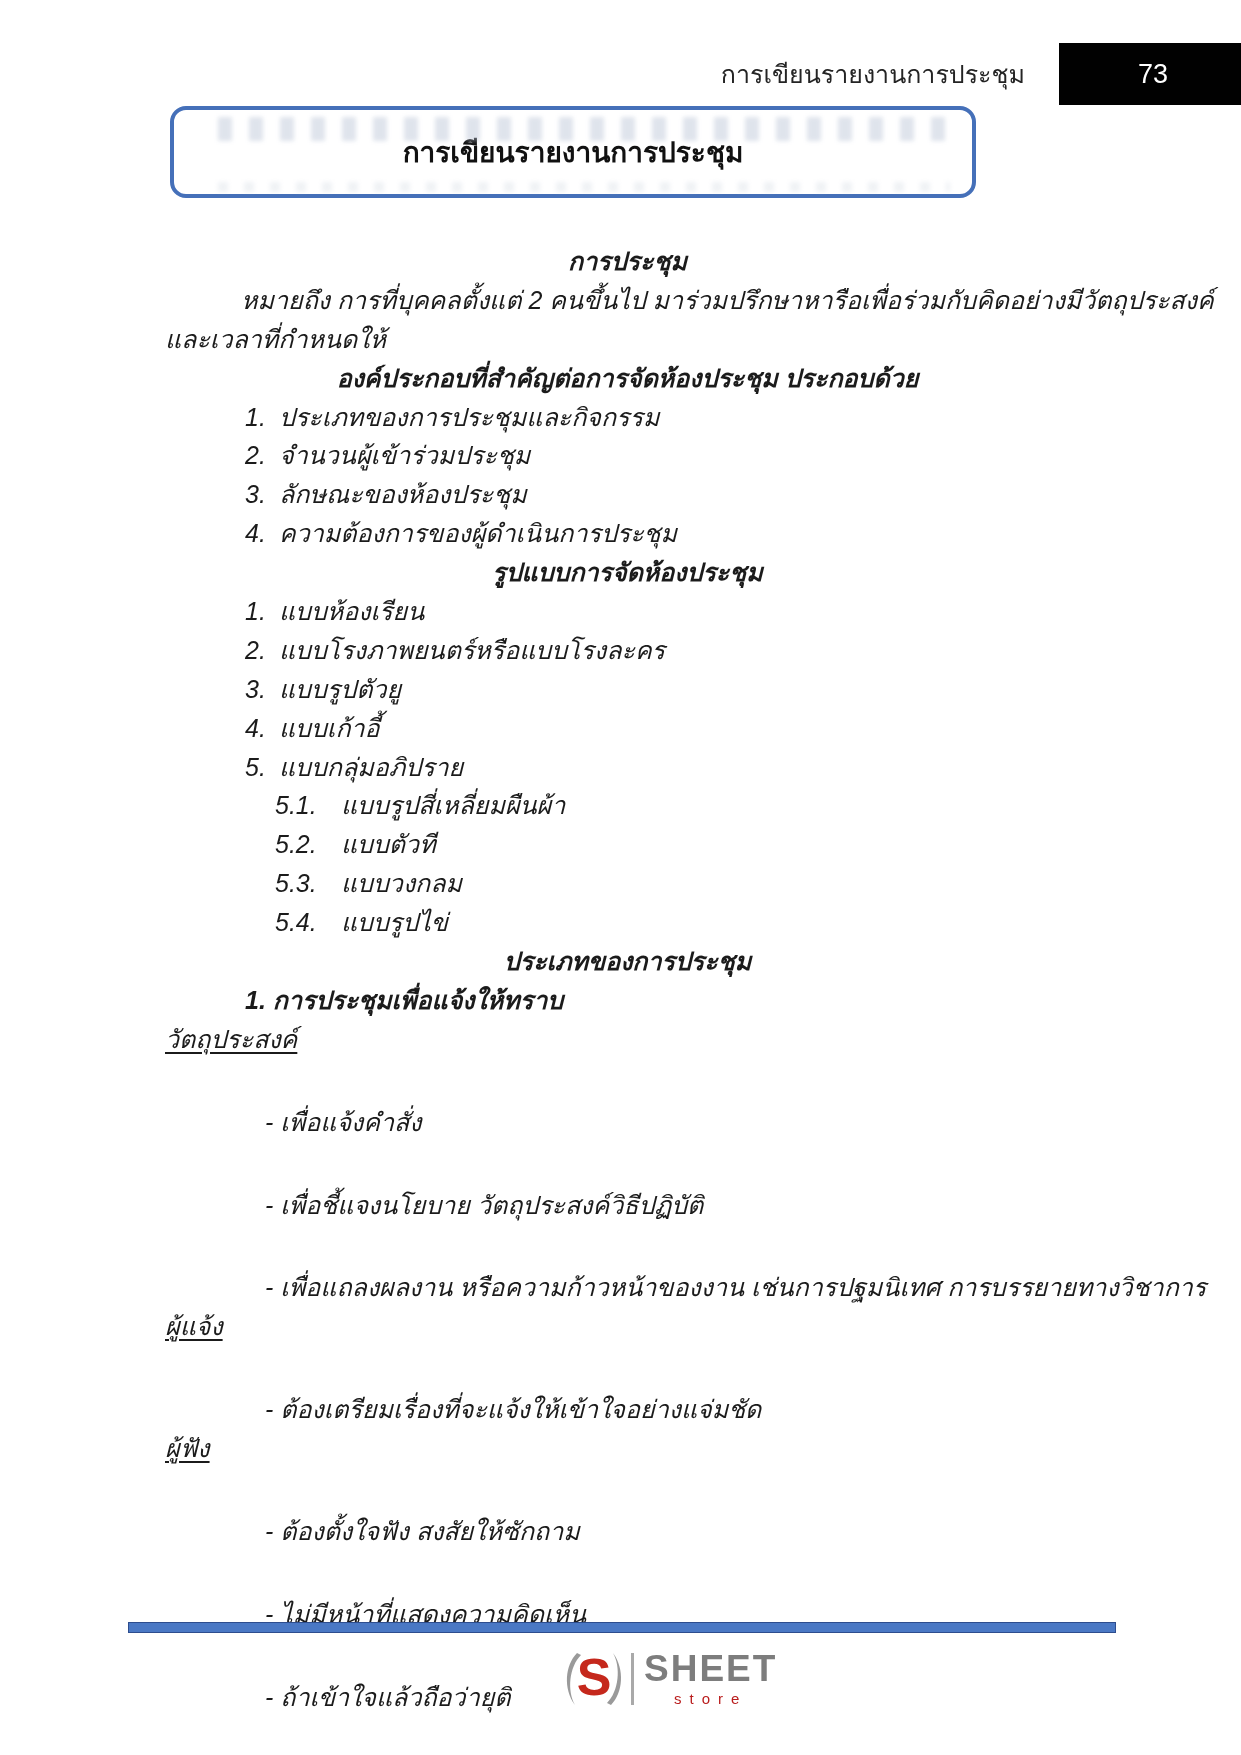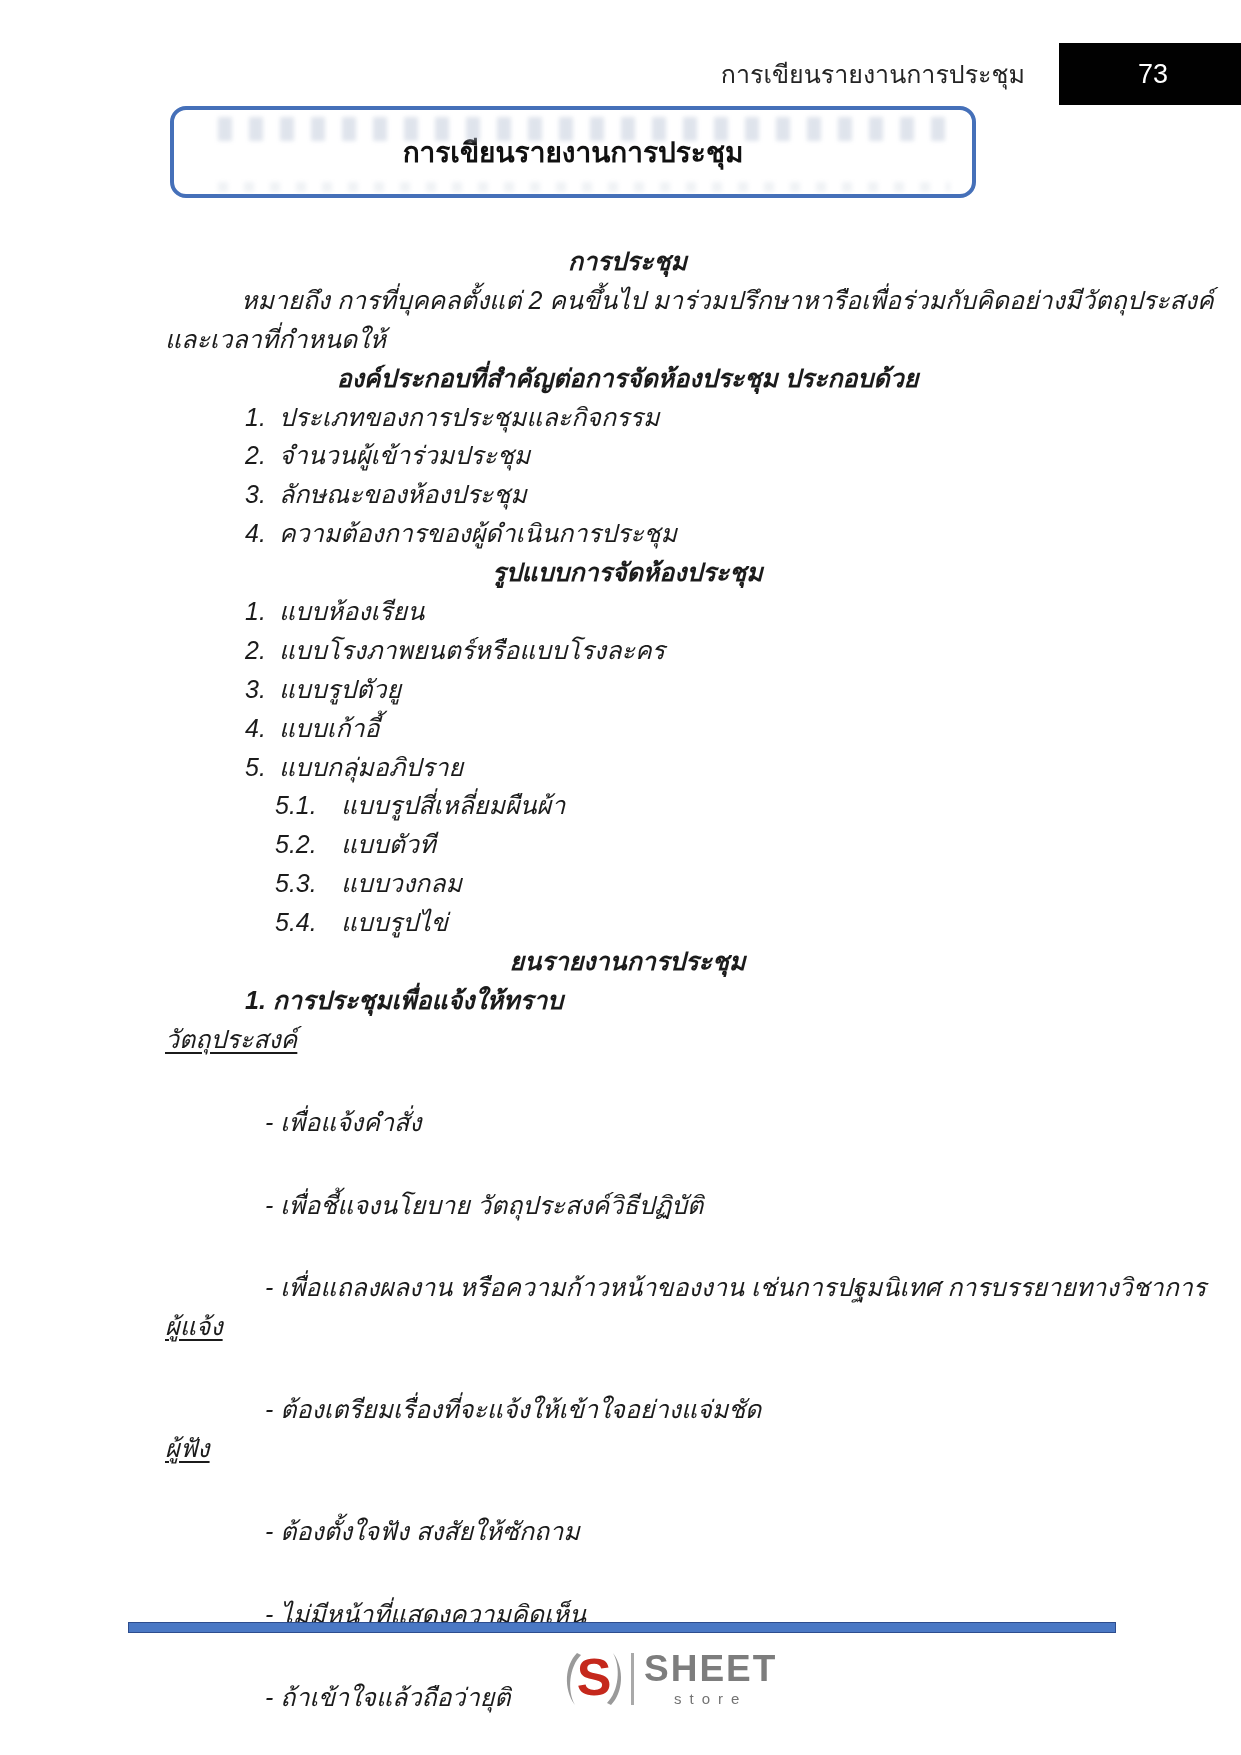--- a/index.html
+++ b/index.html
@@ -47,21 +47,21 @@
 
   
   .footer-bar{
     position:absolute;left:128px;top:1622px;width:986px;height:9px;
     background:#4a78c4;border:1px solid #2d4d8e;
   }
   .logo{position:absolute;top:1643px;left:563px;display:flex;align-items:center;}
   .logo-divider{width:3px;height:52px;background:#a9a9a9;margin:0 10px 0 6px;}
   .logo-text{display:flex;flex-direction:column;text-align:center;}
   .logo-brand{font-size:37px;font-weight:bold;color:#7d7d7d;letter-spacing:2px;line-height:36px;}
-  .logo-sub{font-size:15px;color:#737373;letter-spacing:8px;line-height:16px;margin-top:4px;}
+  .logo-sub{font-size:15px;color:#b91c1c;letter-spacing:8px;line-height:16px;margin-top:4px;}
 </style>
 </head>
 <body>
 
 <div class="page">
 
   <div class="running-title">การเขียนรายงานการประชุม</div>
   <div class="page-num-box">
     <span>73</span>
   </div>
@@ -127,21 +127,21 @@
     </div>
     <div class="line li sub">
       <span class="num">5.3.</span>
       <span>แบบวงกลม</span>
     </div>
     <div class="line li sub">
       <span class="num">5.4.</span>
       <span>แบบรูปไข่</span>
     </div>
 
-    <div class="line center">ยนรายงานการประชุม</div>
+    <div class="line center">ประเภทของการประชุม</div>
     <div class="line bold-line">1. การประชุมเพื่อแจ้งให้ทราบ</div>
 
     <div class="line label-line">
       <span>วัตถุประสงค์</span>
     </div>
     <div class="line dash">- เพื่อแจ้งคำสั่ง</div>
     <div class="line dash">- เพื่อชี้แจงนโยบาย วัตถุประสงค์วิธีปฏิบัติ</div>
     <div class="line dash">- เพื่อแถลงผลงาน หรือความก้าวหน้าของงาน เช่นการปฐมนิเทศ การบรรยายทางวิชาการ</div>
 
     <div class="line label-line">

